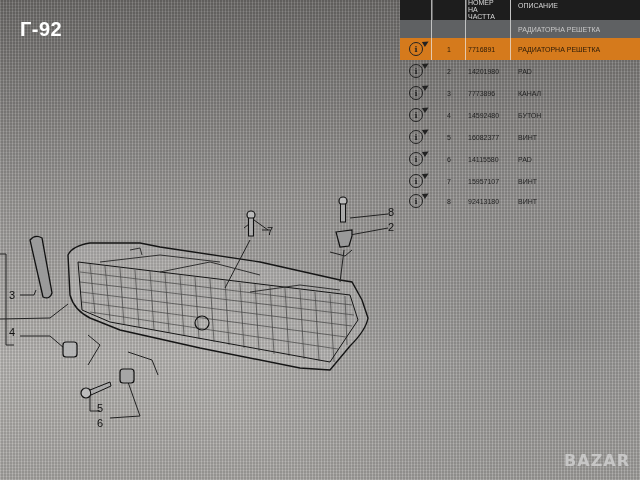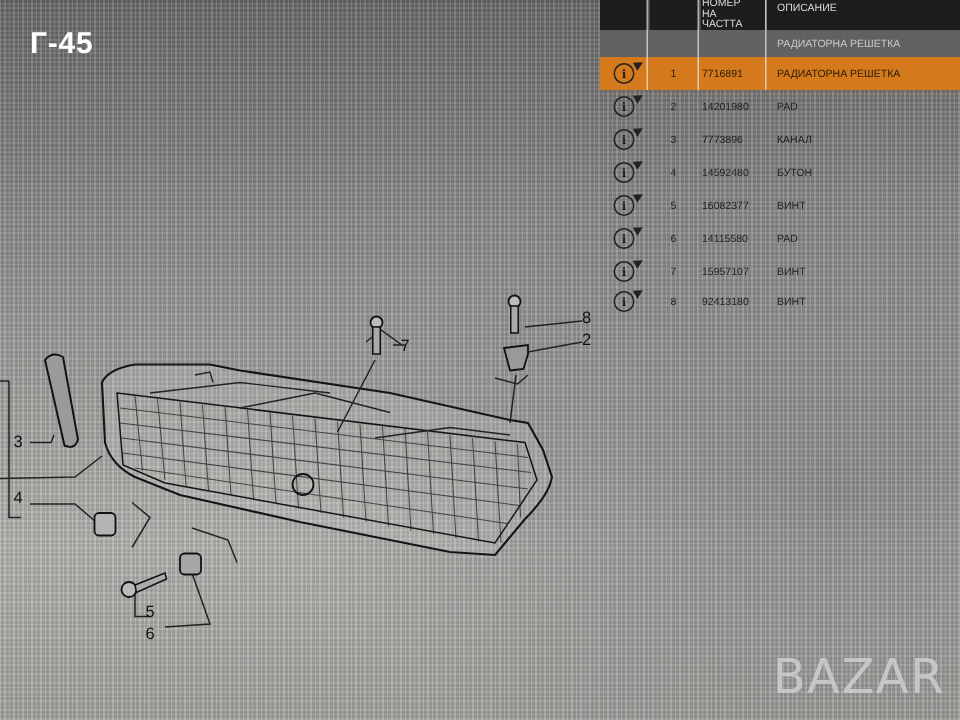--- a/index.html
+++ b/index.html
@@ -57,31 +57,31 @@
     width:12px; height:12px; border:1.5px solid #222; border-radius:50%;
     position:relative; font-size:8px; font-weight:bold; display:flex; align-items:center; justify-content:center;
     font-family:"DejaVu Serif", serif; color:#222;
   }
   .info-icon::after {
     content:""; position:absolute; right:-7px; top:-3px;
     border-left:6px solid #222; border-top:3px solid transparent; border-bottom:3px solid transparent;
     transform:rotate(-30deg);
   }
   .bazar {
-    position:absolute; right:10px; bottom:10px; color:#cfcfcf; font-weight:normal; font-size:32px;
+    position:absolute; right:10px; bottom:10px; color:#cfcfcf; font-weight:bold; font-size:16px;
     letter-spacing:1px; z-index:5; font-family:"DejaVu Sans", sans-serif; opacity:0.85;
   }
   .callout { position:absolute; font-size:11px; color:#111; z-index:4; }
 </style>
 </head>
 <body>
 
 <div class="screen"></div>
 
-<div class="watermark">Г-45</div>
+<div class="watermark">Г-92</div>
 
 <div class="diagram">
   <svg width="398" height="480" viewBox="0 0 398 480">
     <g fill="none" stroke="#151515" stroke-width="1.4">
 
       <path d="M68,255 Q72,246 90,243 L140,243 Q150,245 160,247 L260,262 L340,280 L352,282 L362,300 L368,318 Q366,330 350,346 L330,370 L300,368 L200,348 L120,330 L90,318 Q74,310 70,295 Z" fill="rgba(230,230,230,0.15)"></path>
 
       <path d="M78,262 L350,295 L358,320 L330,362 L110,322 L82,310 Z" stroke-width="1"></path>
     </g>
 

